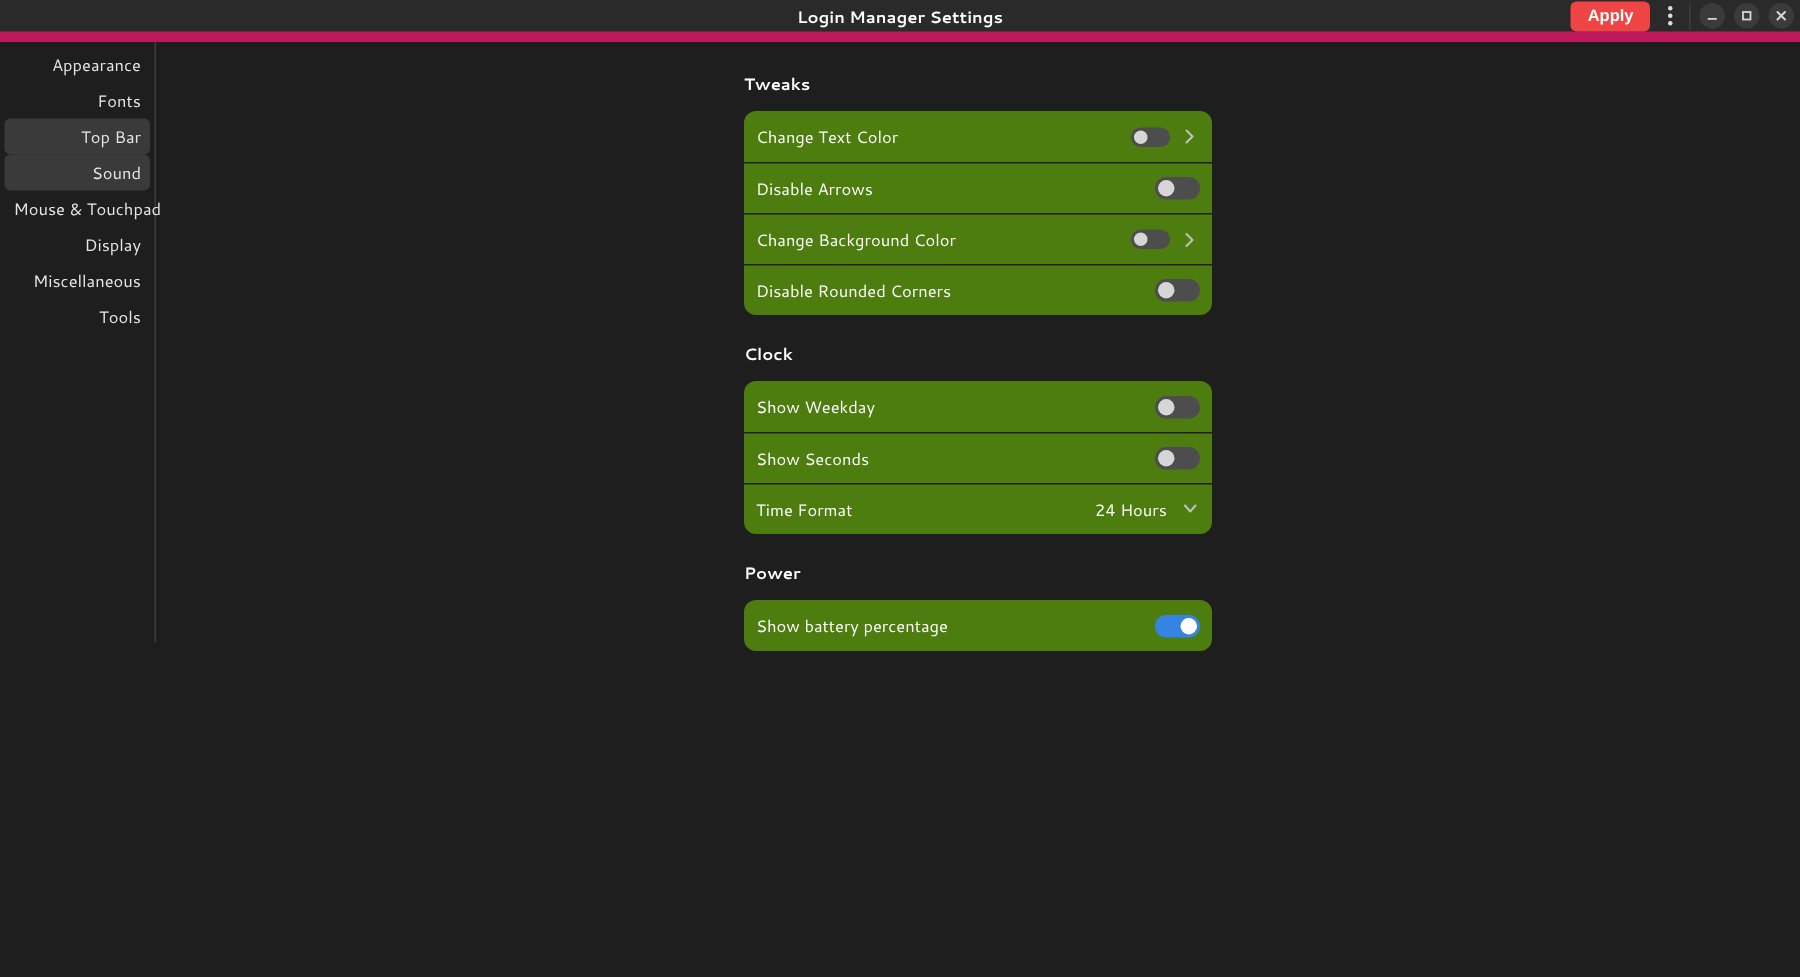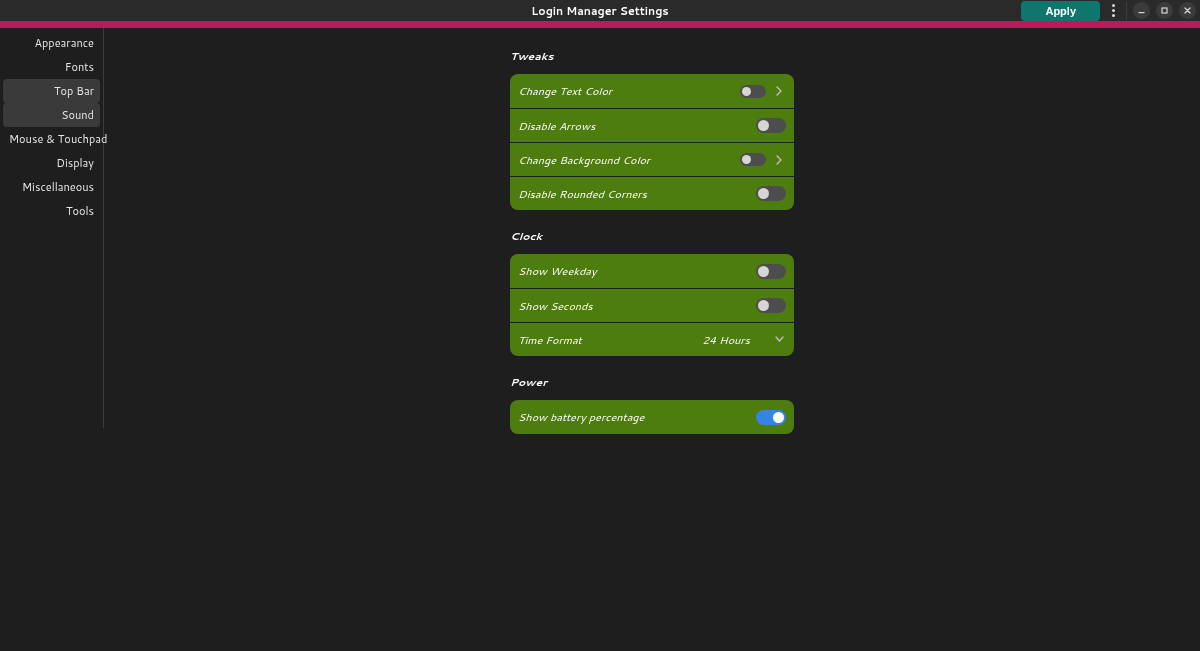--- a/index.html
+++ b/index.html
@@ -29,27 +29,27 @@
     font-weight: 600;
     color: #ffffff;
   }
   .header-right {
     margin-left: auto;
     display: flex;
     align-items: center;
     gap: 6px;
   }
   .apply-btn {
-    background: #0f766e;
+    background: #ef4444;
     color: #ffffff;
     font-size: 11px;
     font-weight: 600;
     border: none;
     border-radius: 4px;
-    padding: 4px 24px;
+    padding: 4px 11px;
     cursor: pointer;
   }
   .kebab {
     width: 14px; height: 20px;
     display: flex; flex-direction: column;
     align-items: center; justify-content: center;
     gap: 2px;
     cursor: pointer;
   }
   .kebab span { width: 3px; height: 3px; background: #dcdcdc; border-radius: 50%; }
@@ -93,22 +93,21 @@
   }
 
   .content {
     flex: 1;
     display: flex;
     flex-direction: column;
     align-items: center;
     padding-top: 20px;
   }
   .group {
-    width: 284px;
-    font-style: italic;
+    width: 312px;
   }
   .group + .group { margin-top: 18px; }
   .group-title {
     font-size: 11px;
     font-weight: 600;
     color: #ffffff;
     margin-bottom: 10px;
   }
   .list {
     background: #4d7c0f;
@@ -121,21 +120,21 @@
     height: 34px;
     padding: 0 8px 0 8px;
     font-size: 11px;
     color: #ffffff;
   }
   .row + .row { border-top: 1px solid #1f1f1f; }
   .row-label { flex: 1; }
   .row-value {
     font-size: 11px;
     color: #ffffff;
-    margin-right: 20px;
+    margin-right: 6px;
   }
 
   
   .switch {
     width: 30px; height: 15px;
     border-radius: 8px;
     background: #4d4d4d;
     position: relative;
     cursor: pointer;
     flex: none;

